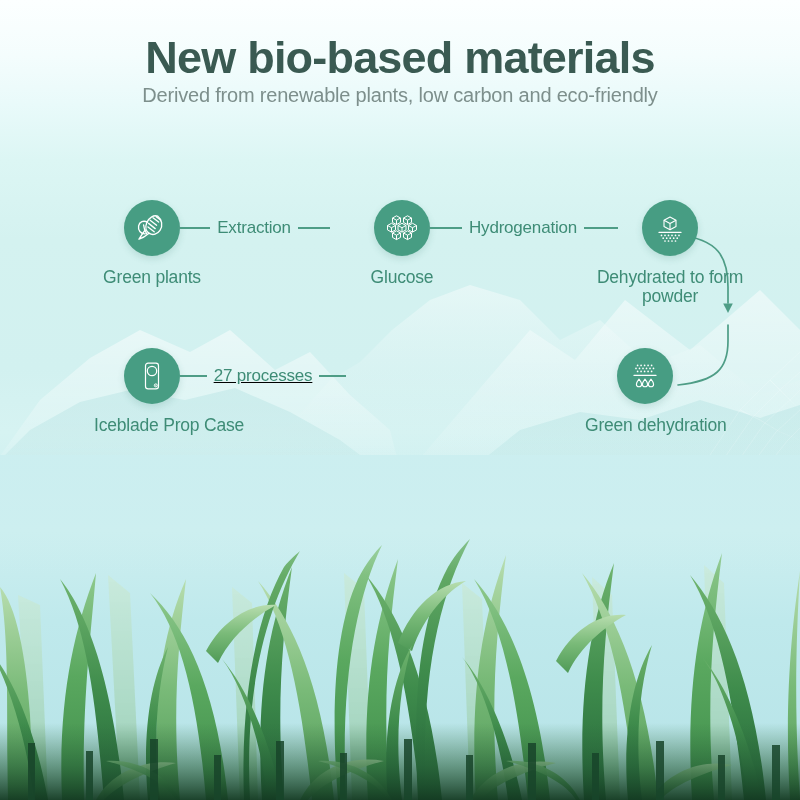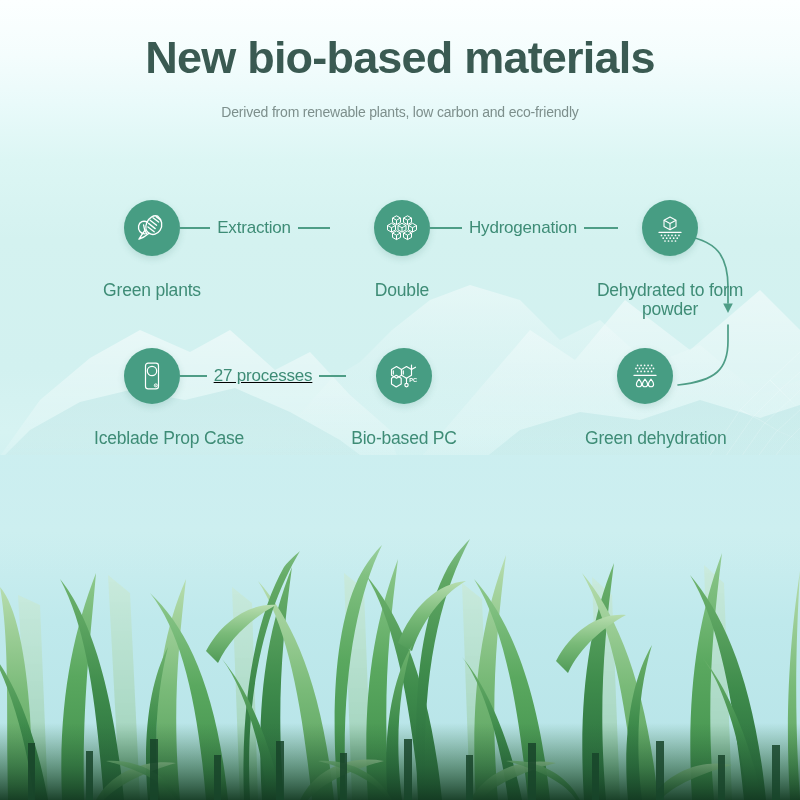--- a/index.html
+++ b/index.html
@@ -32,22 +32,22 @@
   .header { position: absolute; left: 0; top: 0; width: 800px; text-align: center; }
   .title {
     margin-top: 33px;
     font-size: 45px;
     font-weight: bold;
     letter-spacing: -0.8px;
     color: #3a5a52;
     line-height: 1.12;
   }
   .subtitle {
-    margin-top: 21px;
-    font-size: 14px;
+    margin-top: 1px;
+    font-size: 20px;
     color: #7d8f8c;
     letter-spacing: -0.2px;
   }
 
   
   .flow { position: absolute; left: 0; top: 0; width: 800px; height: 470px; }
 
   .node {
     position: absolute;
     width: 120px;
@@ -58,21 +58,21 @@
     margin: 0 auto;
     border-radius: 50%;
     background: #479d83;
     box-shadow: 0 3px 7px rgba(40,110,95,0.16);
     display: flex;
     align-items: center;
     justify-content: center;
   }
   .disc svg { display: block; }
   .node-label {
-    margin-top: 25px;
+    margin-top: 12px;
     font-size: 17.5px;
     color: #3e8c76;
     line-height: 1.06;
     letter-spacing: -0.2px;
     white-space: nowrap;
   }
   .node-label.two-line { white-space: normal; line-height: 1.07; }
 
   
   .connector {
@@ -225,21 +225,21 @@
               <path d="M5 3 L9 0.8 L13 3 L13 7.4 L9 9.6 L5 7.4 Z"></path>
               <path d="M5 3 L9 5.2 L13 3 M9 5.2 L9 9.6"></path>
             </g>
             <g transform="translate(13.5,19)">
               <path d="M5 3 L9 0.8 L13 3 L13 7.4 L9 9.6 L5 7.4 Z"></path>
               <path d="M5 3 L9 5.2 L13 3 M9 5.2 L9 9.6"></path>
             </g>
           </g>
         </svg>
       </div>
-      <div class="node-label">Double</div>
+      <div class="node-label">Glucose</div>
     </div>
 
     <div class="connector" style="left:428px;top:217px;width:190px;">
       <div class="seg"></div>
       <div class="ctext">Hydrogenation</div>
       <div class="seg"></div>
     </div>
 
     <div class="node" style="left:585px;top:200px;width:170px;">
       <div class="disc">
@@ -282,43 +282,20 @@
       </div>
       <div class="node-label">Iceblade Prop Case</div>
     </div>
 
     <div class="connector" style="left:180px;top:365px;width:166px;text-decoration:underline;">
       <div class="seg"></div>
       <div class="ctext">27 processes</div>
       <div class="seg"></div>
     </div>
 
-    <div class="node" style="left:344px;top:348px;">
-      <div class="disc">
-        <svg width="36" height="36" viewBox="0 0 36 36">
-          <g fill="none" stroke="#ffffff" stroke-width="1.15" stroke-linejoin="round" stroke-linecap="round">
-
-            <path d="M5.5 11.5 L10.5 8.6 L15.5 11.5 L15.5 17.3 L10.5 20.2 L5.5 17.3 Z"></path>
-
-            <path d="M5.5 17.3 L10.5 20.2 L10.5 26.0 L5.5 28.9 L0.8 26.0 L0.8 20.2 Z" transform="translate(4.7,0)"></path>
-
-            <path d="M15.5 11.5 L20.5 8.6 L25.5 11.5 L25.5 17.3 L20.5 20.2 L15.5 17.3 Z"></path>
-
-            <path d="M7.3 12.8 L7.3 16.1 M17.3 12.8 L17.3 16.1"></path>
-
-            <path d="M25.5 11.5 L29.5 9.2 M25.5 11.5 L25.5 7.0"></path>
-
-            <path d="M20.5 20.2 L20.5 24.4"></path>
-            <circle cx="20.5" cy="27.1" r="1.7"></circle>
-          </g>
-          <text x="23.3" y="24.4" fill="#ffffff" font-family="'Liberation Sans',sans-serif" font-size="5.6" font-weight="bold">PC</text>
-        </svg>
-      </div>
-      <div class="node-label">Bio-based PC</div>
-    </div>
 
 
     <div class="node" style="left:585px;top:348px;width:120px;">
       <div class="disc">
         <svg width="34" height="34" viewBox="0 0 34 34">
           <g fill="#ffffff">
             <circle cx="9.6" cy="6.4" r="0.85"></circle>
               <circle cx="13.1" cy="6.4" r="0.85"></circle>
             <circle cx="16.6" cy="6.4" r="0.85"></circle>
               <circle cx="20.1" cy="6.4" r="0.85"></circle>

